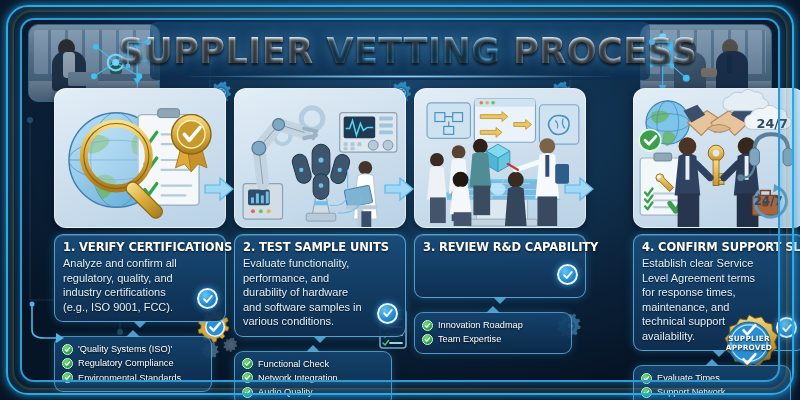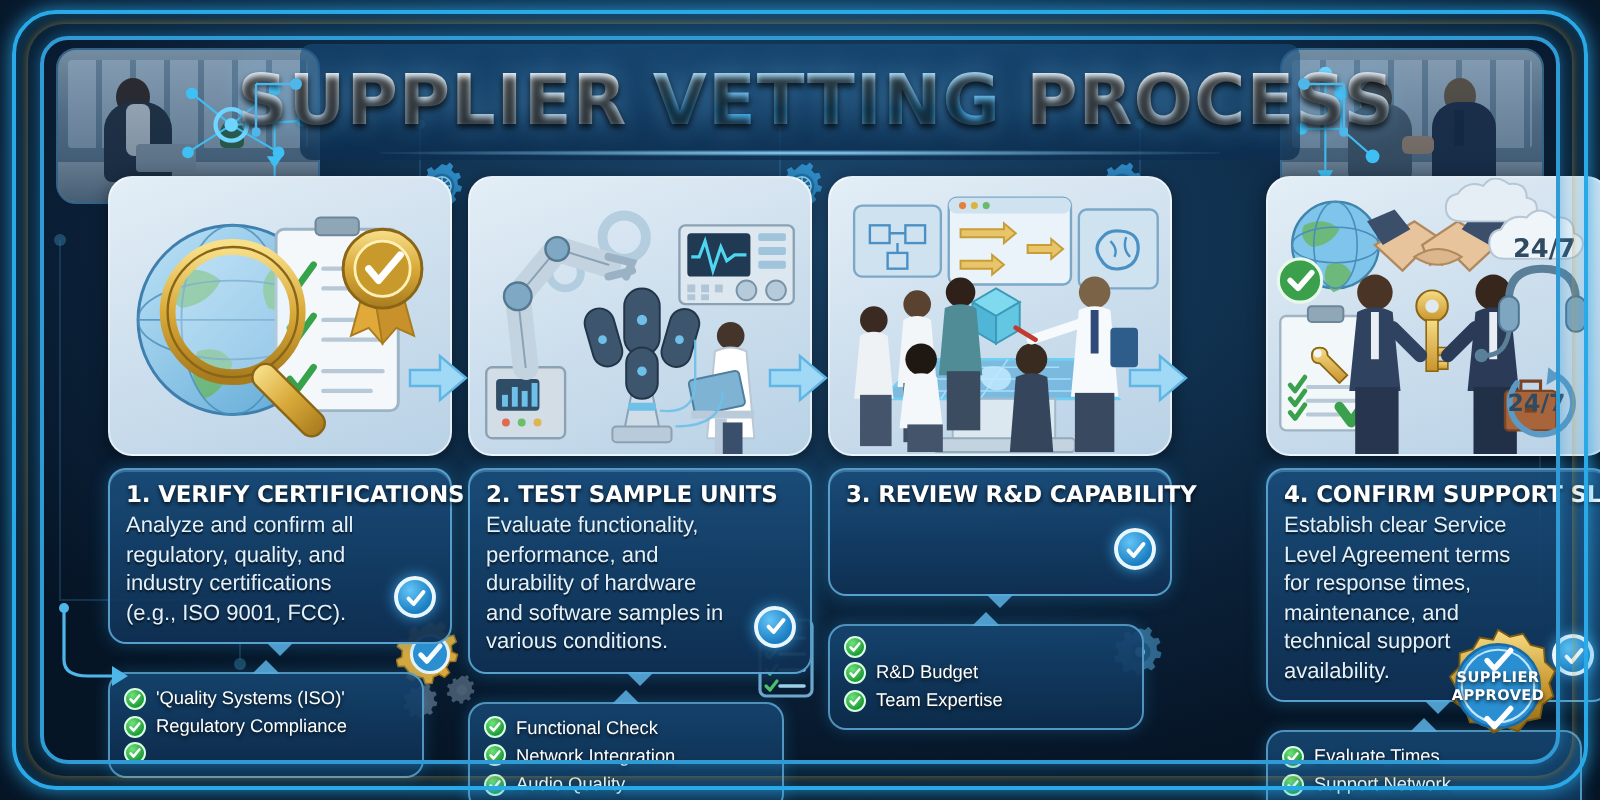--- a/index.html
+++ b/index.html
@@ -425,20 +425,21 @@
             </svg>
           </span>
         <span>Regulatory Compliance</span>
       </div>
       <div class="bullet">
         <span class="bullet-ico">
             <svg viewBox="0 0 16 16">
               <path d="M3 8.4 l3.4 3.6 6.6-8" stroke="#fff" stroke-width="3" fill="none" stroke-linecap="round" stroke-linejoin="round"></path>
             </svg>
           </span>
+        <span>Environmental Standards</span>
       </div>
     </div>
   </div>
 
   <div class="col col-2">
     <div class="illus">
       <svg viewBox="0 0 172 140" style="width:100%;height:100%;">
         <g fill="#bcd2e2" opacity=".75">
           <circle cx="78" cy="30" r="11" fill="none" stroke="#a8c6da" stroke-width="5"></circle>
           <circle cx="48" cy="48" r="8" fill="none" stroke="#a8c6da" stroke-width="4"></circle>
@@ -635,28 +636,21 @@
           </svg>
       </div>
     </div>
     <div class="bullets">
       <div class="bullet">
         <span class="bullet-ico">
             <svg viewBox="0 0 16 16">
               <path d="M3 8.4 l3.4 3.6 6.6-8" stroke="#fff" stroke-width="3" fill="none" stroke-linecap="round" stroke-linejoin="round"></path>
             </svg>
           </span>
-      </div>
-      <div class="bullet">
-        <span class="bullet-ico">
-            <svg viewBox="0 0 16 16">
-              <path d="M3 8.4 l3.4 3.6 6.6-8" stroke="#fff" stroke-width="3" fill="none" stroke-linecap="round" stroke-linejoin="round"></path>
-            </svg>
-          </span>
-        <span>R&amp;D Budget</span>
+        <span>Innovation Roadmap</span>
       </div>
       <div class="bullet">
         <span class="bullet-ico">
             <svg viewBox="0 0 16 16">
               <path d="M3 8.4 l3.4 3.6 6.6-8" stroke="#fff" stroke-width="3" fill="none" stroke-linecap="round" stroke-linejoin="round"></path>
             </svg>
           </span>
         <span>Team Expertise</span>
       </div>
     </div>

